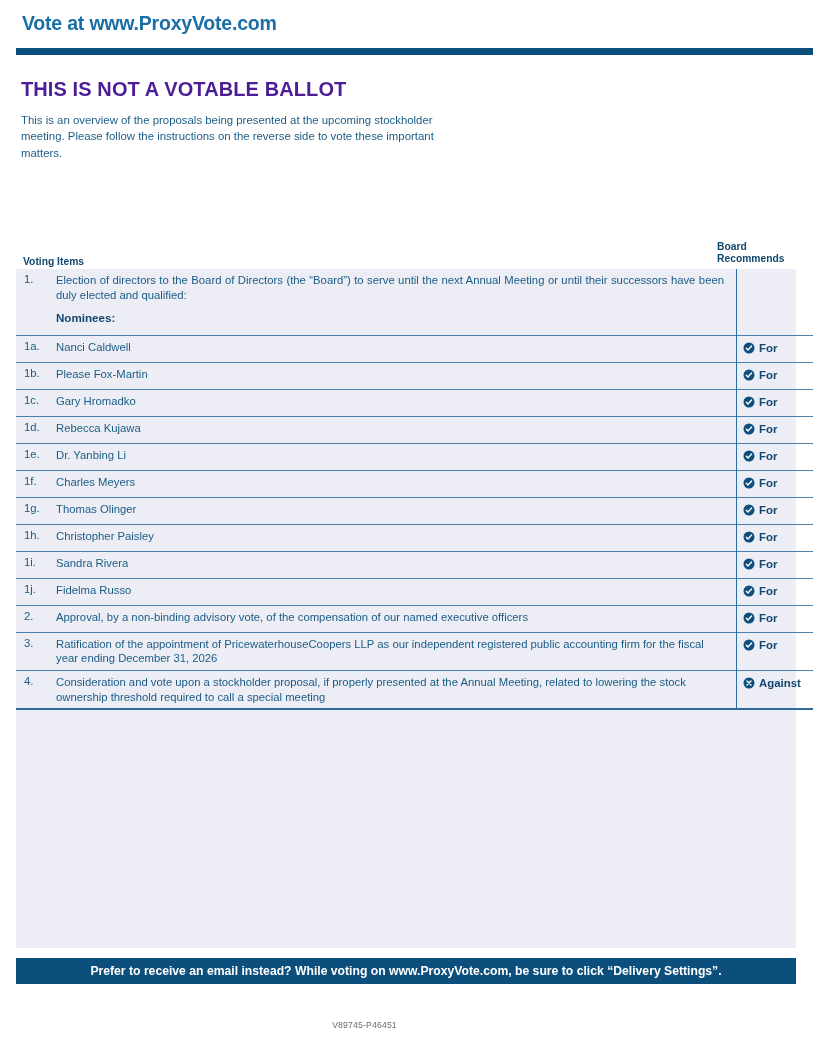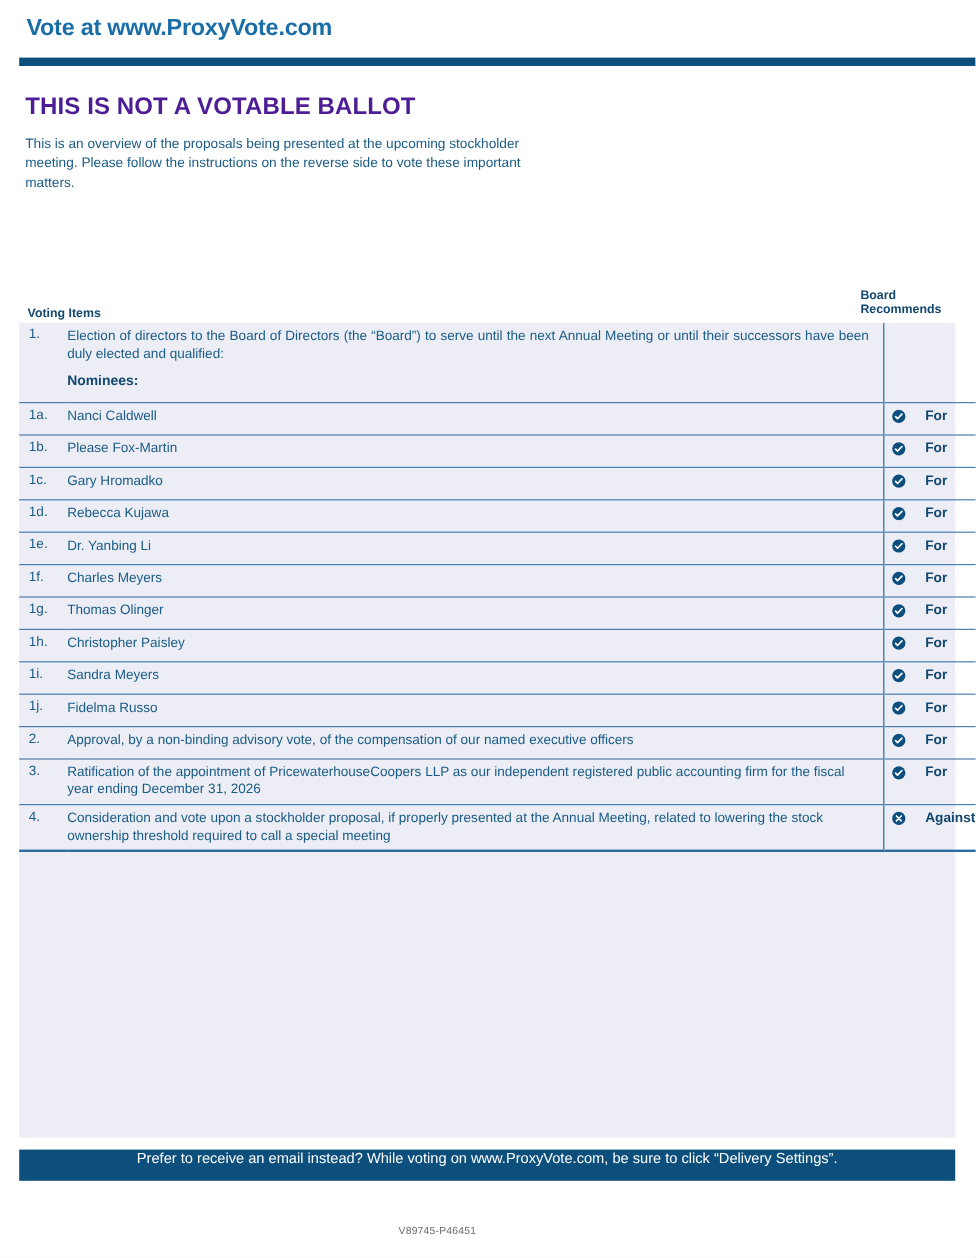--- a/index.html
+++ b/index.html
@@ -136,21 +136,21 @@
     font-size: 11.6px;
     font-weight: bold;
     color: #12476f;
     padding: 9px 0 5px 0;
   }
 
   
   .rec {
     display: inline-flex;
     align-items: center;
-    gap: 16px;
+    gap: 4px;
     font-size: 11.4px;
     font-weight: bold;
     color: #12476f;
   }
   .rec-icon {
     width: 12px;
     height: 12px;
     flex: 0 0 12px;
     display: block;
   }
@@ -158,23 +158,23 @@
   
   .footer-bar {
     position: absolute;
     left: 16px;
     top: 958px;
     width: 780px;
     height: 26px;
     background: #0d4f7c;
     color: #ffffff;
     font-size: 12.2px;
-    font-weight: normal;
+    font-weight: bold;
     display: flex;
-    align-items: flex-start;
+    align-items: center;
     justify-content: center;
   }
   .control-number {
     position: absolute;
     left: 0;
     top: 1020px;
     width: 671px;
     text-align: center;
     font-size: 8.6px;
     color: #6a6a6a;
@@ -296,21 +296,21 @@
           <td class="c-rec sep-top"><span class="rec">
               <svg class="rec-icon" viewBox="0 0 24 24">
                 <circle cx="12" cy="12" r="11" fill="#0d4f7c"></circle>
                 <path d="M6.6 12.4l3.3 3.4 7.3-7.6" fill="none" stroke="#ffffff" stroke-width="2.8" stroke-linecap="round" stroke-linejoin="round"></path>
               </svg>
               <span>For</span>
             </span></td>
         </tr>
         <tr class="row">
           <td class="c-num sep-top">1i.</td>
-          <td class="c-text sep-top">Sandra Meyers</td>
+          <td class="c-text sep-top">Sandra Rivera</td>
           <td class="c-rec sep-top"><span class="rec">
               <svg class="rec-icon" viewBox="0 0 24 24">
                 <circle cx="12" cy="12" r="11" fill="#0d4f7c"></circle>
                 <path d="M6.6 12.4l3.3 3.4 7.3-7.6" fill="none" stroke="#ffffff" stroke-width="2.8" stroke-linecap="round" stroke-linejoin="round"></path>
               </svg>
               <span>For</span>
             </span></td>
         </tr>
         <tr class="row">
           <td class="c-num sep-top">1j.</td>

